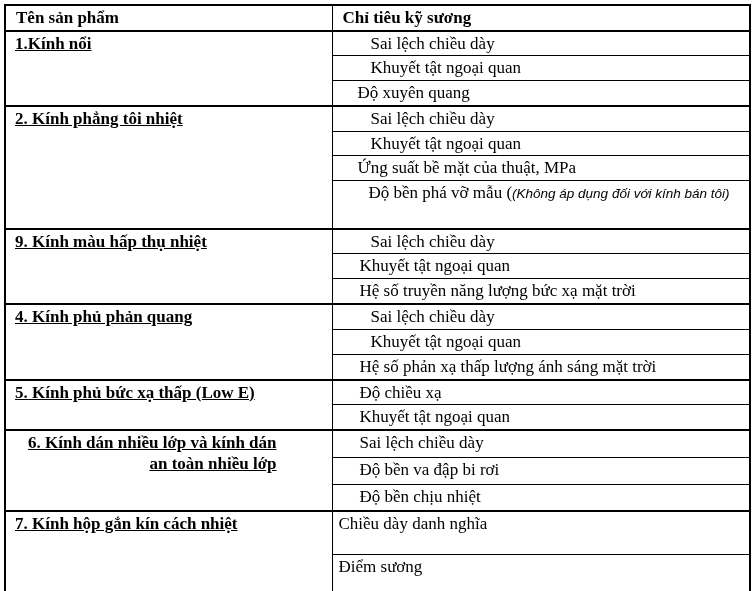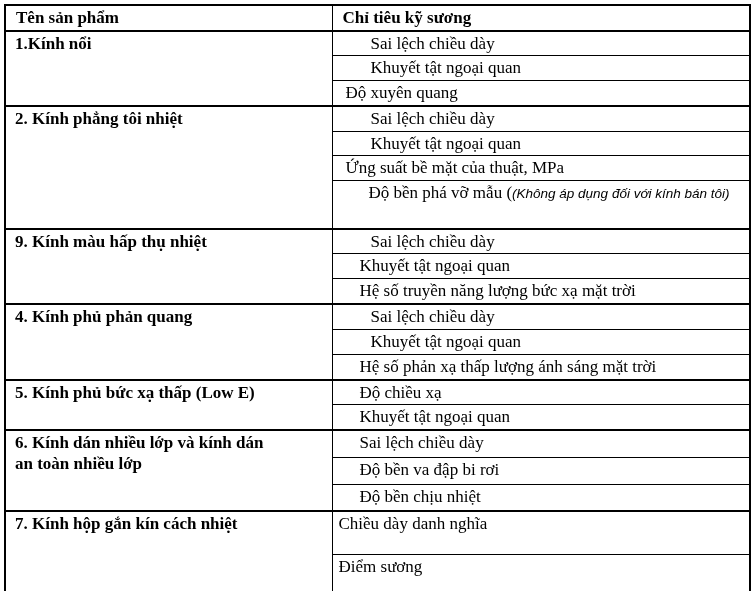--- a/index.html
+++ b/index.html
@@ -38,32 +38,33 @@
     padding-left: 10px;
     margin-top: 32px;
   }
   th.prod-h { border-right: 1px solid #000000; }
   td.prod {
     font-weight: bold;
     border-right: 1px solid #000000;
     border-bottom: 2px solid #000000;
     padding-left: 9px;
     padding-right: 10px;
+    text-decoration: underline;
   }
-  td.prod.narrow { padding-right: 55px; }
+  td.prod.narrow { padding-right: 55px; text-align: right; }
   td.crit { border-bottom: 1px solid #000000; }
   td.crit.end { border-bottom: 2px solid #000000; }
   tr.r24 { height: 24px; }
   tr.r25 { height: 25px; }
   tr.r27 { height: 27px; }
   tr.r43 { height: 43px; }
   tr.r47 { height: 48px; }
   td.crit.lg { padding-left: 38px; }
   td.crit.md { padding-left: 27px; }
-  td.crit.sm { padding-left: 13px; }
+  td.crit.sm { padding-left: 25px; }
   td.crit.special {
     text-indent: 31px;
     padding-left: 5px;
   }
   .note {
     font-family: "Liberation Sans", sans-serif;
     font-style: italic;
     font-size: 13.5px;
   }
 </style>

